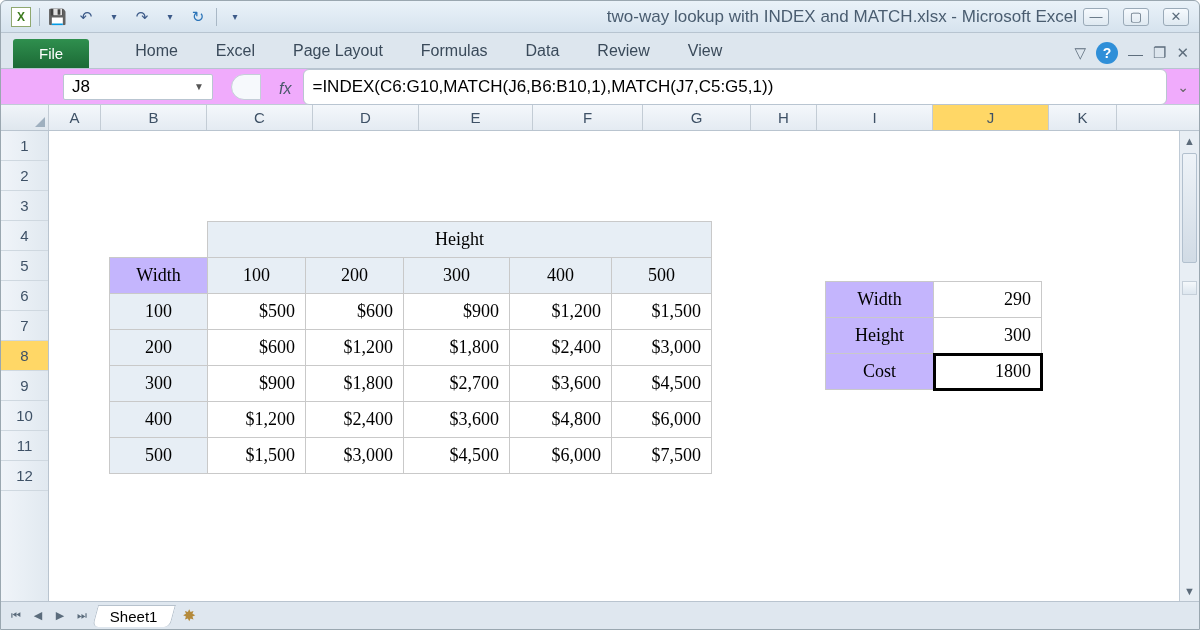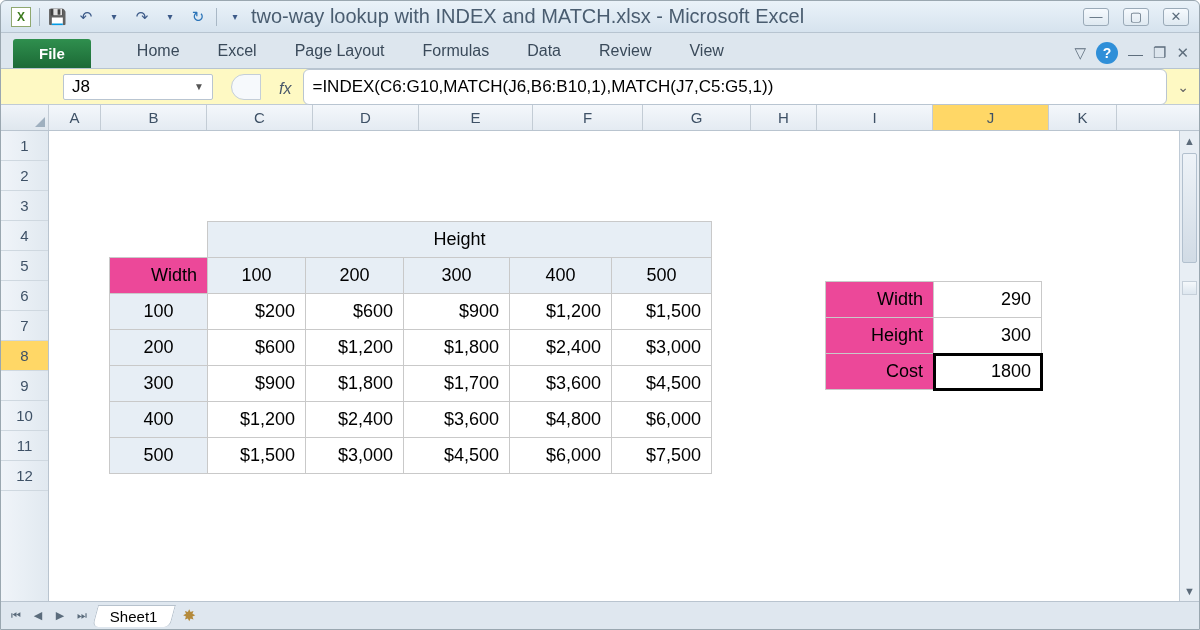--- a/index.html
+++ b/index.html
@@ -4,33 +4,33 @@
 <style>
   * { box-sizing: border-box; margin: 0; padding: 0; }
   body { font-family: "Segoe UI", Tahoma, sans-serif; font-size: 14px; background: #fff; overflow: hidden; width: 1200px; height: 630px; }
   .window { width: 1200px; height: 630px; border: 1px solid #9aa7b0; background: #dde6ee; display: flex; flex-direction: column; border-radius: 6px 6px 0 0; }
   
   .titlebar { height: 32px; background: linear-gradient(#eaf2f9,#d6e3ee); display: flex; align-items: center; gap: 6px; padding: 0 10px; border-bottom: 1px solid #b7c4d0; border-radius: 6px 6px 0 0; }
   .titlebar .qat { display: flex; align-items: center; gap: 8px; }
   .excel-logo { width: 20px; height: 20px; background: #fff; border: 1px solid #8fa86f; display: flex; align-items: center; justify-content: center; color: #3d7b1f; font-weight: bold; font-size: 12px; position: relative; }
   .divider { width: 1px; height: 18px; background: #a9b8c6; }
   .qat-btn { width: 20px; height: 20px; display: flex; align-items: center; justify-content: center; color: #3c5a88; font-size: 15px; }
-  .title-text { flex: 1; text-align: left; color: #4a5d70; font-size: 20px; }
+  .title-text { flex: 1; text-align: right; color: #4a5d70; font-size: 17px; }
   .win-controls { display: flex; gap: 14px; }
   .win-ctrl { width: 26px; height: 18px; border: 1px solid #9aaab8; border-radius: 3px; display: flex; align-items: center; justify-content: center; color: #5b6c7c; font-size: 13px; background: linear-gradient(#f6fafe,#dfe9f1); }
   
   .ribbon-tabs { height: 36px; background: #dde6ee; display: flex; align-items: flex-end; padding-left: 12px; gap: 34px; border-bottom: 1px solid #b7c4d0; position: relative; }
   .file-tab { background: #207245;  background: #1e7b3e; color: #fff; padding: 6px 26px; border-radius: 3px 3px 0 0; font-size: 15px; margin-right: 10px; }
-  .file-tab { background: linear-gradient(#2f8f4e,#1c6a36); font-weight: bold; }
+  .file-tab { background: linear-gradient(#2f8f4e,#1c6a36); }
   .tab { color: #3a4a5a; font-size: 16px; padding: 6px 2px 8px 2px; cursor: pointer; }
   .tab-right { position: absolute; right: 10px; bottom: 4px; display: flex; align-items: center; gap: 10px; }
   .help-badge { width: 22px; height: 22px; border-radius: 50%; background: #2f8fd8; color: #fff; font-weight: bold; display: flex; align-items: center; justify-content: center; font-size: 14px; }
   .small-ctrl { color: #5e6e7d; font-size: 15px; }
   
-  .formula-bar { height: 36px; background: #fef9c3; border-bottom: 1px solid #c0cbd6; display: flex; align-items: center; }
+  .formula-bar { height: 36px; background: #f0abfc; border-bottom: 1px solid #c0cbd6; display: flex; align-items: center; }
   .namebox { width: 220px; display: flex; align-items: center; justify-content: flex-end; padding-right: 8px; }
   .namebox-in { width: 150px; height: 26px; border: 1px solid #b9c5d1; background: #fff; display: flex; align-items: center; padding: 0 8px; font-size: 17px; border-radius: 2px; justify-content: space-between; gap:6px;}
   .namebox-in .dd { color:#555; font-size:10px; }
   .fb-round { width: 30px; height: 26px; border: 1px solid #c4ced8; border-radius: 20px 0 0 20px; background: #f6f9fc; margin-left: 10px; }
   .fx { font-style: italic; font-size: 16px; color: #49586a; margin: 4px 12px 0 18px; }
   .formula-input { flex: 1; height: 36px; border: 1px solid #b9c5d1; background: #fff; display: flex; align-items: center; padding: 0 8px; font-size: 17px; border-radius: 6px; }
   .formula-exp { width: 20px; text-align: center; color:#666; margin: 0 6px; }
   
   .grid-area { flex: 1; display: flex; flex-direction: column; background: #fff; position: relative; }
   .col-headers { display: flex; height: 26px; background: linear-gradient(#f4f7fb,#e4ebf2); border-bottom: 1px solid #b9c4cf; }
@@ -40,24 +40,24 @@
   .col-h.active { background: #ffd766; }
   .body { flex: 1; display: flex; overflow: hidden; }
   .row-headers { width: 48px; background: linear-gradient(90deg,#f0f4f9,#e1e9f0); border-right: 1px solid #b9c4cf; display: flex; flex-direction: column; }
   .row-h { height: 30px; border-bottom: 1px solid #cfd8e0; text-align: center; color: #3e5166; font-size: 15px; line-height: 29px; }
   .row-h.active { background: #ffd766; }
   .cells { position: relative; flex: 1; background: #fff; }
   
   .sheet-title { position: absolute; left: 14px; top: 34px; font-size: 21px; font-weight: bold; color: #222; }
   
   .tbl { position: absolute; border-collapse: collapse; }
-  .tbl td, .tbl th { border: 1px solid #c9c9c9; height: 36px; font-size: 18px; padding: 0 10px; }
+  .tbl td, .tbl th { border: 1px solid #c9c9c9; height: 36px; font-size: 18px; padding: 0 10px; font-family: Liberation Serif, serif; }
   .num { text-align: right; margin-top: 28px; }
   .hdr { background: #e7eef5; text-align: center; }
-  .hdr-l { background: #ec4899; text-align: right; }
+  .hdr-l { background: #c4b5fd; text-align: center; }
   .selcell { outline: 3px solid #000; outline-offset: -2px; }
   
   .scroll-v { position: absolute; right: 0; top: 0; bottom: 0; width: 20px; background: #e8eef4; border-left: 1px solid #c0cbd6; }
   .scroll-v .arrow { height: 20px; display:flex; align-items:center; justify-content:center; color:#5c6b7a; font-size:11px; }
   .scroll-v .thumb { position:absolute; top:22px; height:110px; left:2px; right:2px; background:linear-gradient(#eef3f8,#d1dbe5); border:1px solid #b2c0ce; border-radius:2px; }
   .scroll-v .track-split { position:absolute; top:150px; left:2px; right:2px; height:14px; background:linear-gradient(#f5f8fb,#dde6ef); border:1px solid #c5cfd9; }
   
   .sheet-tabs { height: 28px; background: #dfe7ef; border-top: 1px solid #b9c4cf; display: flex; align-items: center; padding-left: 6px; gap: 4px; }
   .st-nav { width: 18px; height: 18px; display:flex; align-items:center; justify-content:center; color:#5b6c7c; font-size:11px; }
   .sheet-tab { background:#fff; border:1px solid #b7c2cd; border-bottom:none; padding: 2px 14px; font-size:15px; border-radius: 0 0 6px 6px; transform: skewX(-15deg); }
@@ -168,39 +168,39 @@
           <tr>
             <td class="hdr-l" style="width:98px">Width</td>
             <td class="hdr num" style="width:98px">100</td>
             <td class="hdr num" style="width:98px">200</td>
             <td class="hdr num" style="width:106px">300</td>
             <td class="hdr num" style="width:102px">400</td>
             <td class="hdr num" style="width:100px">500</td>
           </tr>
           <tr>
             <td class="hdr num">100</td>
-            <td class="num">$200</td>
+            <td class="num">$500</td>
             <td class="num">$600</td>
             <td class="num">$900</td>
             <td class="num">$1,200</td>
             <td class="num">$1,500</td>
           </tr>
           <tr>
             <td class="hdr num">200</td>
             <td class="num">$600</td>
             <td class="num">$1,200</td>
             <td class="num">$1,800</td>
             <td class="num">$2,400</td>
             <td class="num">$3,000</td>
           </tr>
           <tr>
             <td class="hdr num">300</td>
             <td class="num">$900</td>
             <td class="num">$1,800</td>
-            <td class="num">$1,700</td>
+            <td class="num">$2,700</td>
             <td class="num">$3,600</td>
             <td class="num">$4,500</td>
           </tr>
           <tr>
             <td class="hdr num">400</td>
             <td class="num">$1,200</td>
             <td class="num">$2,400</td>
             <td class="num">$3,600</td>
             <td class="num">$4,800</td>
             <td class="num">$6,000</td>

